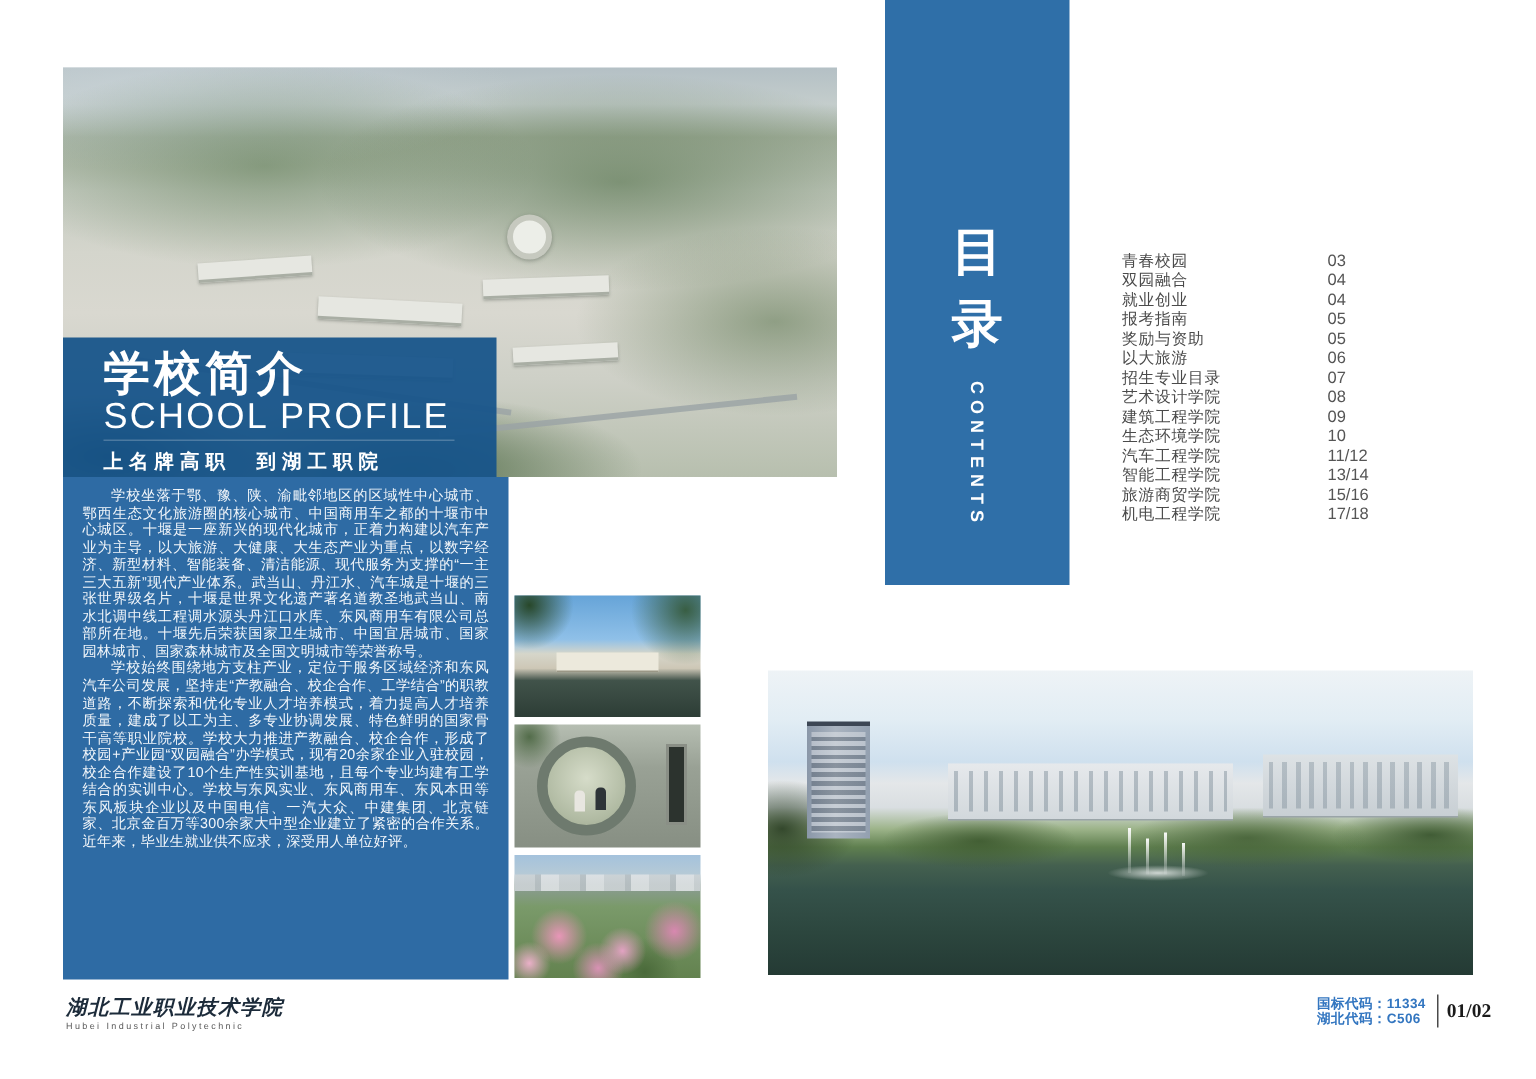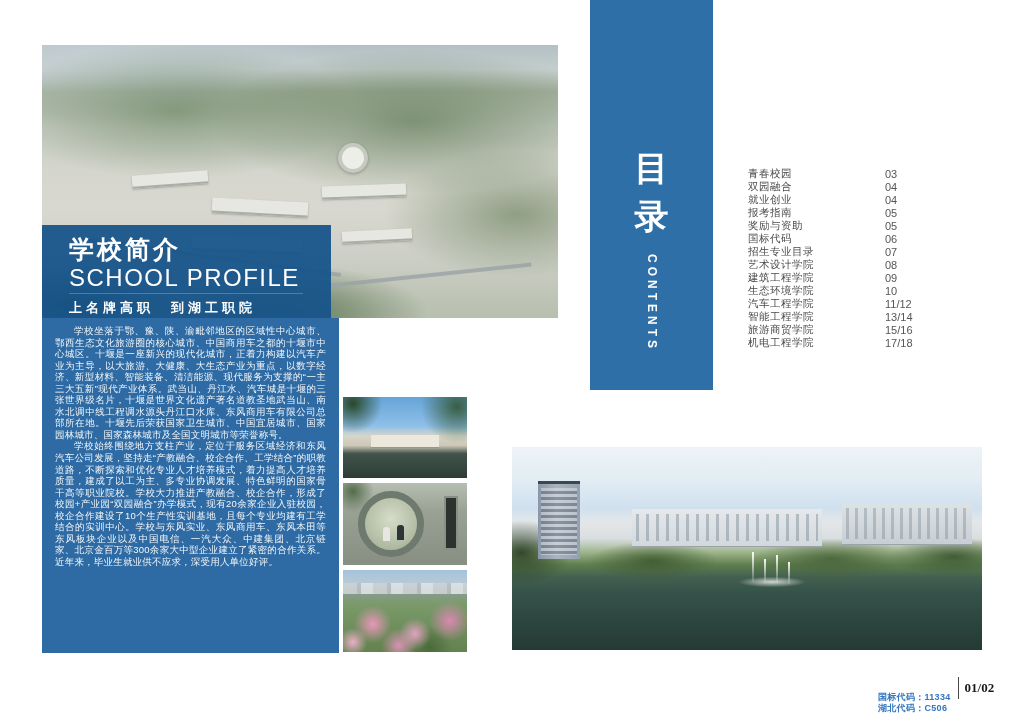--- a/index.html
+++ b/index.html
@@ -19,21 +19,21 @@
       linear-gradient(180deg,#b4c0c5 0%,#c4cdcc 9%,#a6b2a0 17%,#c6ccc2 30%,#d4d5cc 45%,#d9d8d0 60%,#ced0c7 76%,#b7bfae 100%);
   }
   .bldg { position:absolute; background:#e6e7e1; border-bottom:2px solid #a9aea4; box-shadow:0 1px 2px rgba(60,70,60,0.35); }
   .road { position:absolute; background:#9aa2a5; opacity:0.8; }
   .round-bldg { position:absolute; width:30px; height:30px; border-radius:50%; background:#eceee8; border:4px solid #c6c9bf; box-shadow:0 1px 3px rgba(60,70,60,0.4); }
 
   .title-block {
     position:absolute; left:42px; top:225px; width:289px; height:93px;
     background:rgba(22,84,138,0.94); color:#ffffff; padding:7px 0 0 27px; overflow:hidden;
   }
-  .title-cn { font-size:25px; font-weight:bold; letter-spacing:3px; line-height:34px; }
+  .title-cn { font-size:31px; font-weight:bold; letter-spacing:3px; line-height:34px; }
   .title-en { font-size:24px; letter-spacing:1.5px; line-height:24px; font-weight:500; }
   .title-rule { width:234px; height:1px; background:rgba(255,255,255,0.22); margin:3px 0 3px 0; }
   .title-slogan { font-size:13px; font-weight:bold; letter-spacing:4px; line-height:22px; }
 
   .intro-panel {
     position:absolute; left:42px; top:318px; width:297px; height:335px;
     background:#2e6ba4; color:#f2f6fa; padding:7px 13px 6px 13px; overflow:hidden;
   }
   .intro-panel p {
     font-size:9.5px; line-height:11.55px; text-align:justify; text-indent:2em;
@@ -116,21 +116,21 @@
     background:repeating-linear-gradient(90deg, rgba(90,110,125,0.35) 0 3px, rgba(255,255,255,0) 3px 10px); }
   .right-bldgs { position:absolute; left:330px; top:56px; width:130px; height:42px;
     background:linear-gradient(180deg,#dde2e5 0%,#c8cfd4 100%); border-bottom:1px solid #9aa4a8; }
   .right-bldgs:after { content:""; position:absolute; inset:5px 4px;
     background:repeating-linear-gradient(90deg, rgba(90,110,125,0.3) 0 3px, rgba(255,255,255,0) 3px 9px); }
   .jet { position:absolute; width:2px; background:linear-gradient(180deg, rgba(255,255,255,0.95) 0%, rgba(255,255,255,0.1) 100%); }
   .mist { position:absolute; left:215px; top:128px; width:90px; height:14px;
     background:radial-gradient(ellipse 45px 7px at 50% 50%, rgba(255,255,255,0.75) 0%, rgba(255,255,255,0) 75%); }
 
   .page-footer { position:absolute; left:878px; top:663px; display:flex; align-items:center; }
-  .codes { display:flex; flex-direction:column; line-height:10.5px;margin-top:29px; }
+  .codes { display:flex; flex-direction:column; line-height:10.5px; }
   .code-line { font-size:9px; font-weight:bold; color:#3376c0; letter-spacing:0.3px; }
   .footer-divider { width:1px; height:22px; background:#4a4a4a; margin:0 6px 0 7px; }
   .page-no { font-family:"Liberation Serif", serif; font-size:13px; font-weight:bold; color:#1a1a1a; }
 </style>
 </head>
 <body>
 
 <div class="canvas">
 
   <div class="aerial-photo">
@@ -165,20 +165,24 @@
       <div class="moon-ring"></div>
       <div class="fig-a"></div>
       <div class="fig-b"></div>
       <div class="stone-plaque"></div>
     </div>
     <div class="strip-photo photo-flowers">
       <div class="far-bldgs"></div>
     </div>
   </div>
 
+  <div class="school-logo">
+    <div class="logo-cn">湖北工业职业技术学院</div>
+    <div class="logo-en">Hubei  Industrial  Polytechnic</div>
+  </div>
 
   <div class="contents-bar">
     <div class="contents-cn">
       <span class="ch">目</span>
       <span class="ch">录</span>
     </div>
     <div class="contents-en">CONTENTS</div>
   </div>
 
   <div class="toc">
@@ -196,21 +200,21 @@
       </div>
     <div class="toc-row">
         <span class="toc-label">报考指南</span>
         <span class="toc-page">05</span>
       </div>
     <div class="toc-row">
         <span class="toc-label">奖励与资助</span>
         <span class="toc-page">05</span>
       </div>
     <div class="toc-row">
-        <span class="toc-label">国标代码</span>
+        <span class="toc-label">以大旅游</span>
         <span class="toc-page">06</span>
       </div>
     <div class="toc-row">
         <span class="toc-label">招生专业目录</span>
         <span class="toc-page">07</span>
       </div>
     <div class="toc-row">
         <span class="toc-label">艺术设计学院</span>
         <span class="toc-page">08</span>
       </div>

